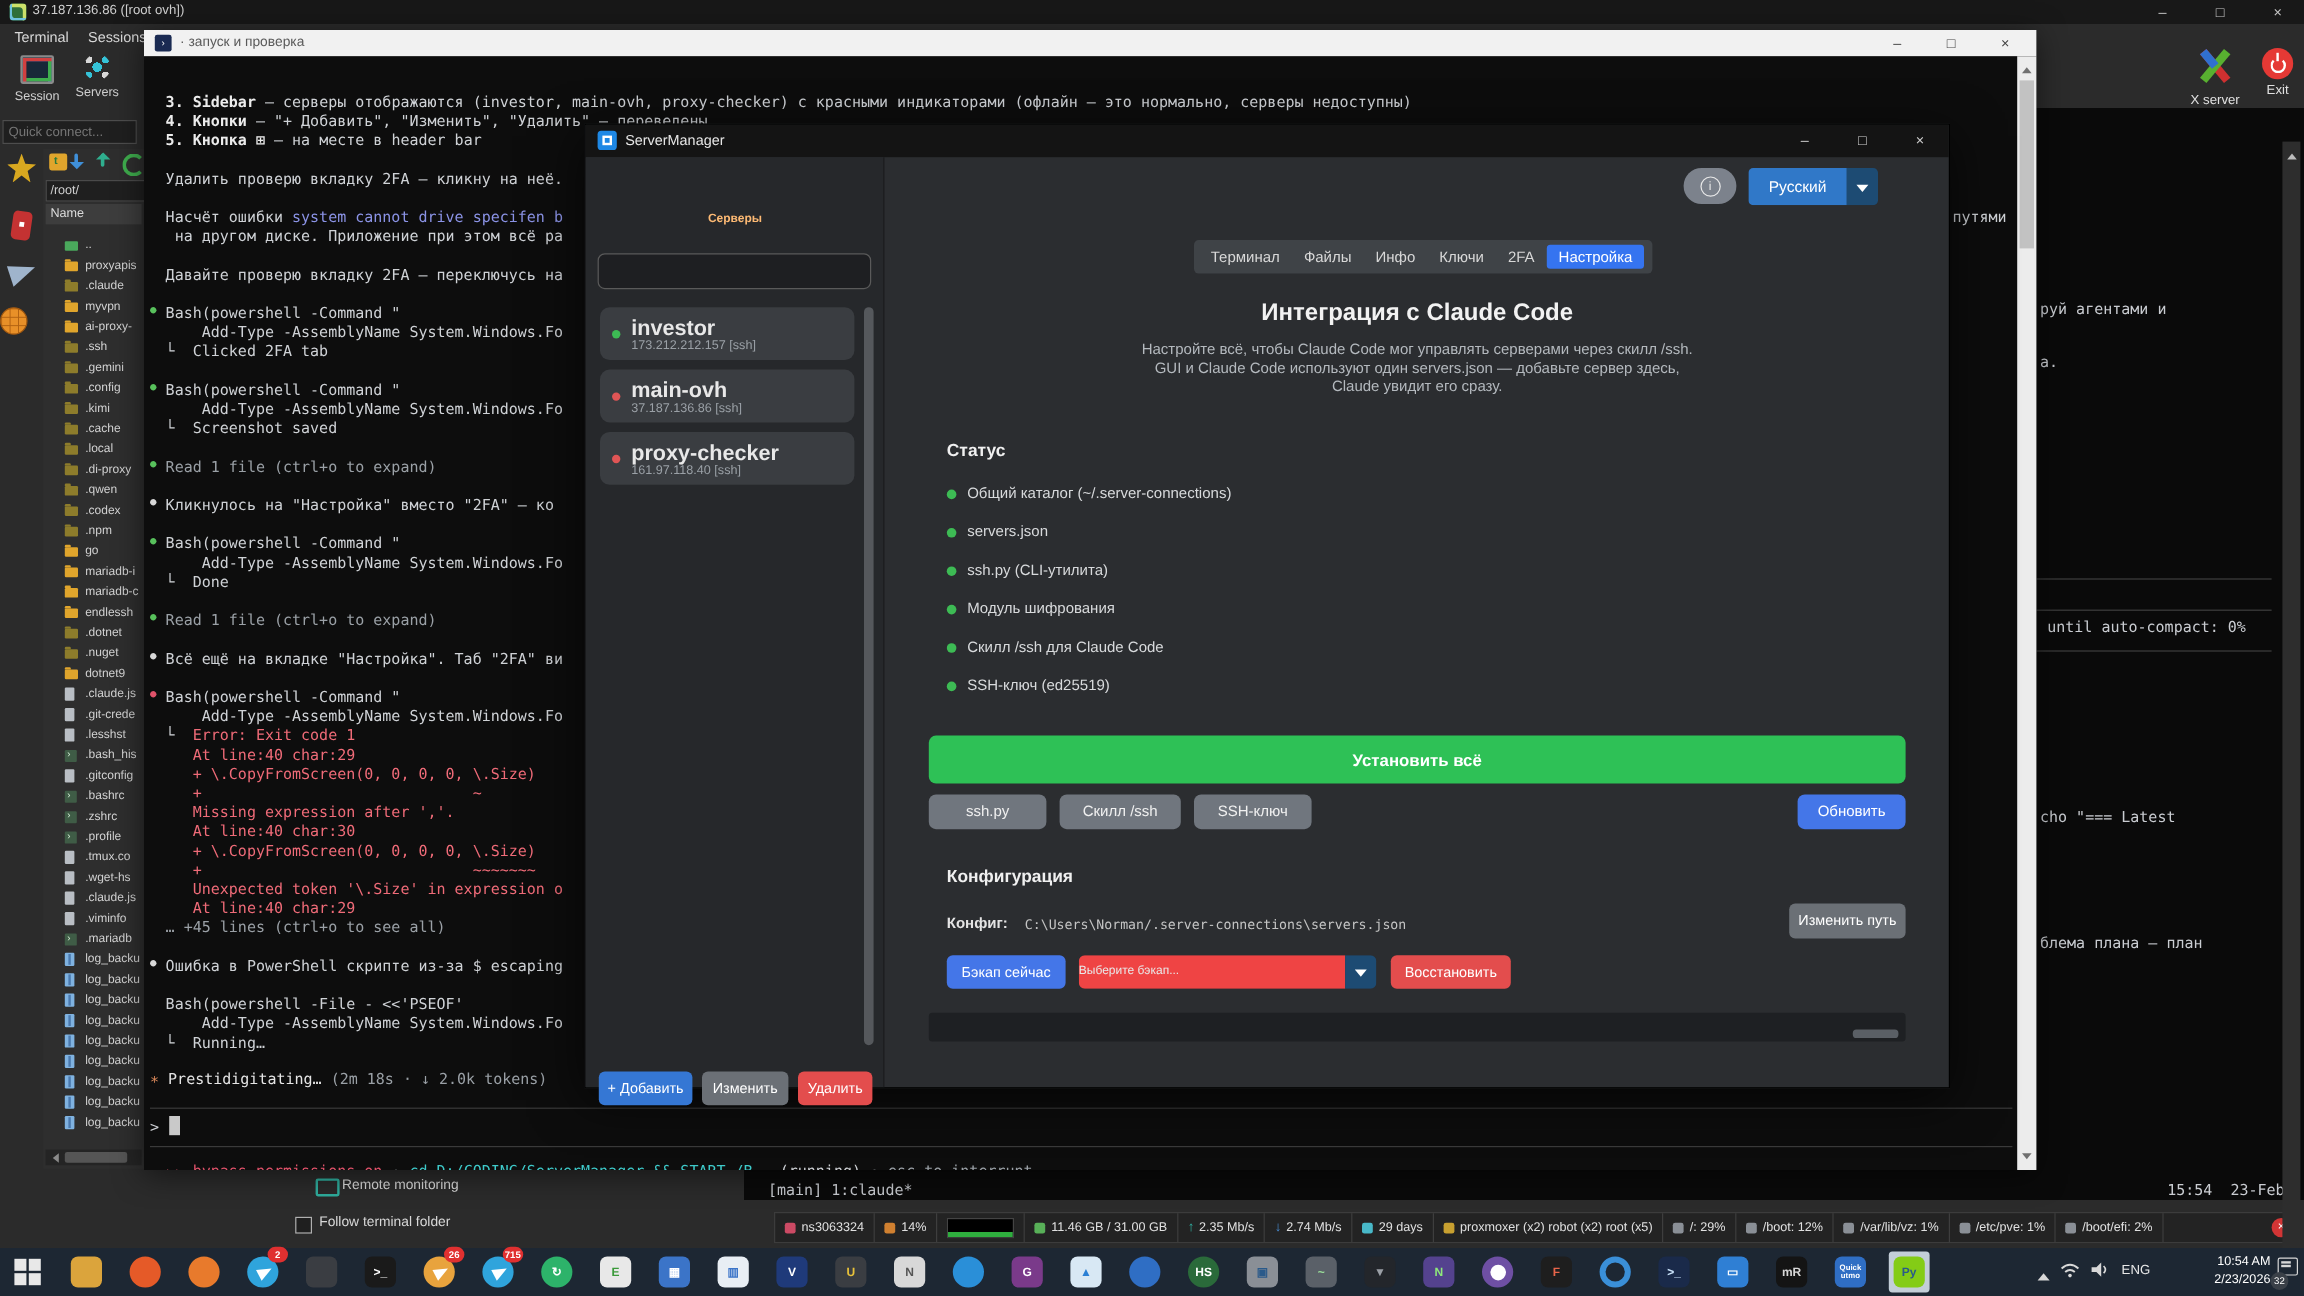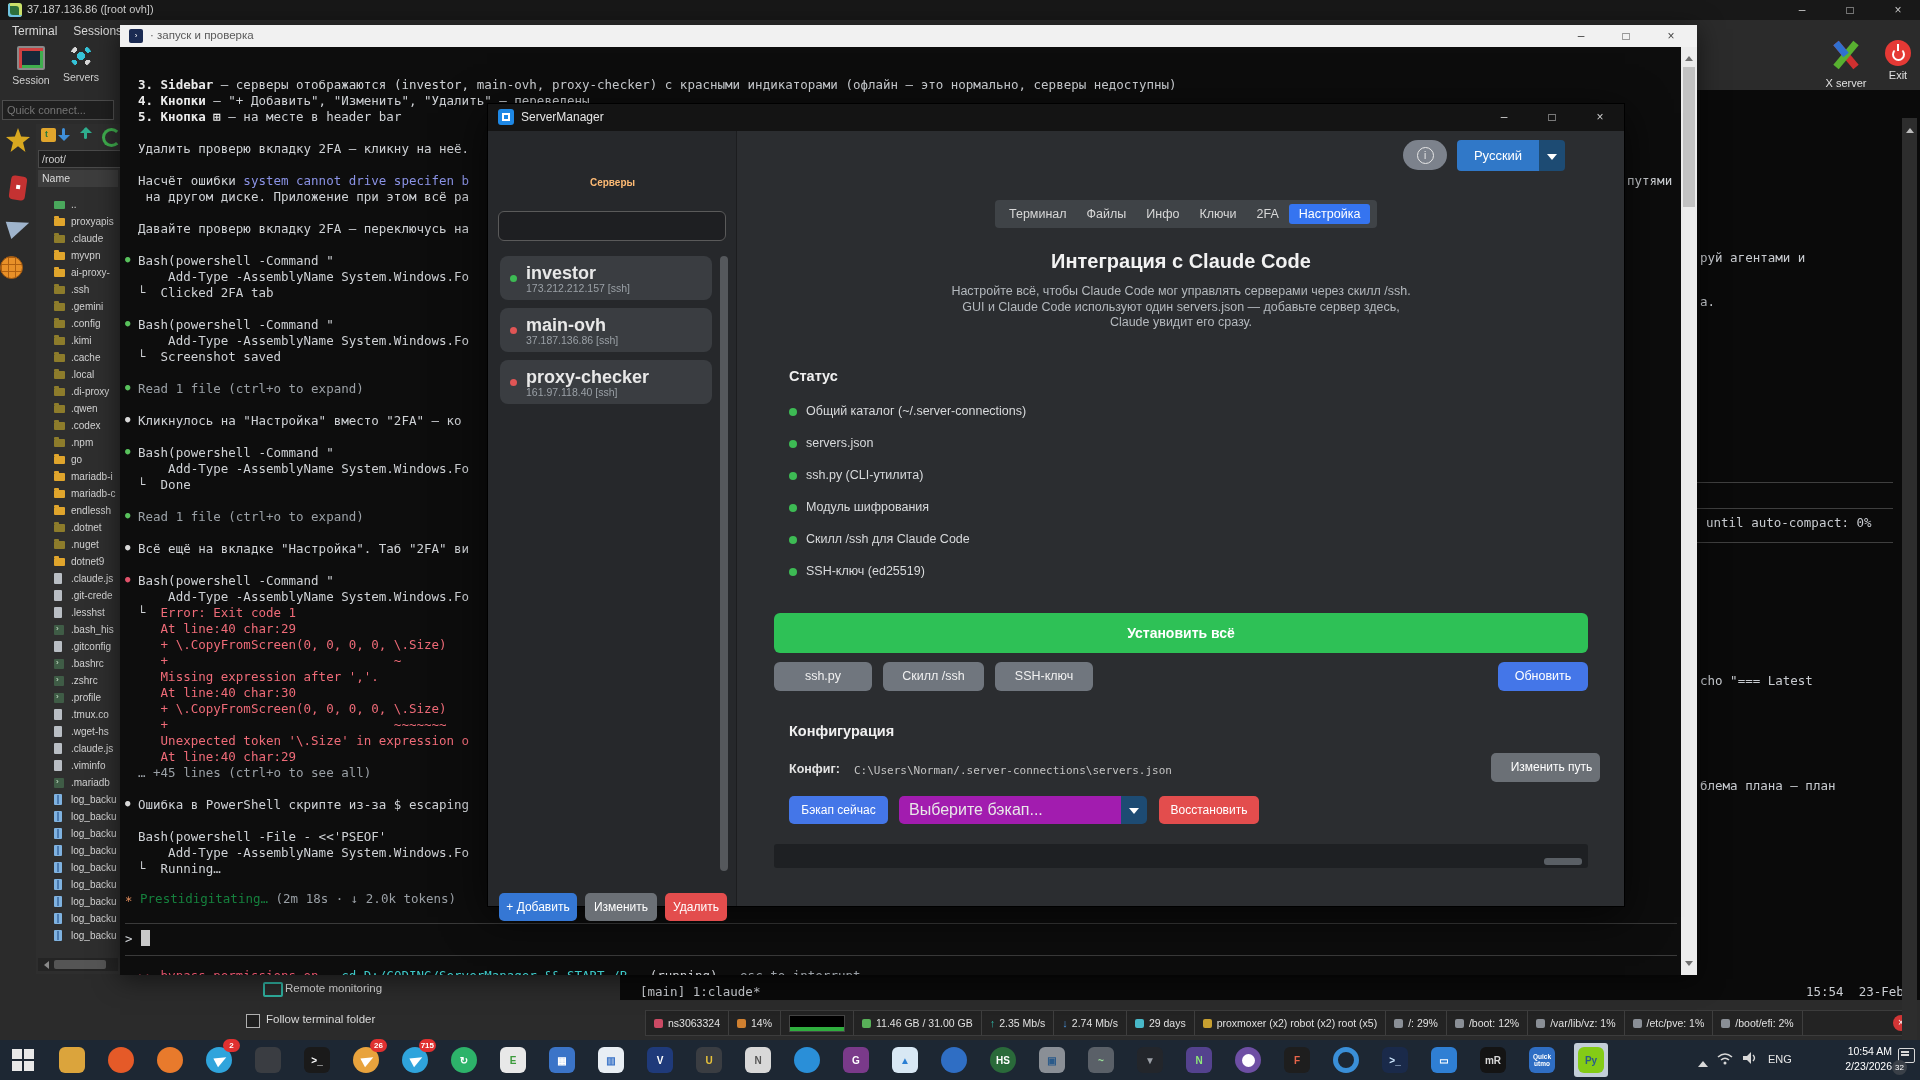--- a/index.html
+++ b/index.html
@@ -143,24 +143,24 @@
   #sm-status-h{left:301px;top:264px;font-size:14.5px;font-weight:bold;color:#f0f0f0;}
   .sm-stitem{position:absolute;left:301px;height:16px;}
   .sm-stitem .dot{position:absolute;left:0;top:4px;width:8px;height:8px;border-radius:50%;background:#3dbb54;}
   .sm-stitem .tx{position:absolute;left:17px;top:0;font-size:12.5px;color:#d8dadc;white-space:nowrap;}
   #sm-install{left:286px;top:509px;width:814px;height:40px;background:#2ec156;border-radius:6px;color:#fff;font-size:14px;font-weight:bold;text-align:center;line-height:40px;}
   .sm-comp{position:absolute;top:558px;height:29px;background:#70767e;border-radius:6px;color:#f0f0f0;font-size:12.5px;text-align:center;line-height:29px;}
   #sm-refresh{left:1010px;top:558px;width:90px;height:29px;background:#4476e8;border-radius:6px;color:#fff;font-size:12.5px;text-align:center;line-height:29px;}
   #sm-config-h{left:301px;top:619px;font-size:14.5px;font-weight:bold;color:#f0f0f0;}
   #sm-config-lbl{left:301px;top:658px;font-size:12.5px;color:#e4e4e4;font-weight:bold;}
   #sm-config-path{left:366px;top:660px;font-family:"DejaVu Sans Mono",monospace;font-size:11px;color:#c4c4c4;}
-  #sm-chpath{left:1003px;top:649px;width:97px;height:29px;background:#6b7076;border-radius:5px;color:#fff;font-size:12px;text-align:center;line-height:29px;padding-left:12px;}
+  #sm-chpath{left:1003px;top:649px;width:97px;height:29px;background:#6b7076;border-radius:5px;color:#fff;font-size:12px;text-align:center;line-height:29px;}
   #sm-bknow{left:301px;top:692px;width:99px;height:28px;background:#4476e8;border-radius:5px;color:#fff;font-size:12px;text-align:center;line-height:28px;}
   #sm-bksel{left:411px;top:692px;width:248px;height:28px;border-radius:5px;overflow:hidden;display:flex;}
-  #sm-bksel .txt{flex:1;background:#a21caf;color:#e8e8e8;font-size:16px;line-height:28px;padding-left:10px;}
+  #sm-bksel .txt{flex:1;background:#ef4444;color:#e8e8e8;font-size:10px;line-height:28px;}
   #sm-bksel .chev{width:26px;background:#1d4b73;position:relative;}
   #sm-restore{left:671px;top:692px;width:100px;height:28px;background:#e34d4d;border-radius:5px;color:#fff;font-size:12px;text-align:center;line-height:28px;}
   #sm-log{left:286px;top:740px;width:814px;height:24px;background:#1e2023;border-radius:3px;}
   #sm-log .thumb{position:absolute;right:6px;bottom:3px;width:38px;height:7px;background:#5a5f65;border-radius:3px;}
   
   #taskbar{left:0;top:1040px;width:1920px;height:40px;background:#1d2733;z-index:5;}
   #tb-start{left:12px;top:9px;width:22px;height:22px;display:grid;grid-template-columns:10px 10px;grid-gap:2px;}
   #tb-start span{width:10px;height:10px;background:#e8e8e8;}
   .tb-ic{position:absolute;top:3px;width:34px;height:34px;display:flex;align-items:center;justify-content:center;}
   .tb-ic.active{background:#c3ced8;border-radius:3px;}
@@ -544,21 +544,21 @@
           <div class="tl" style="top: 638px;"><span style="color: rgb(239, 107, 120);">   At line:40 char:30</span></div>
           <div class="tl" style="top: 654px;"><span style="color: rgb(239, 107, 120);">   + \.CopyFromScreen(0, 0, 0, 0, \.Size)</span></div>
           <div class="tl" style="top: 670px;"><span style="color: rgb(239, 107, 120);">   +                              ~~~~~~~</span></div>
           <div class="tl" style="top: 686px;"><span style="color: rgb(239, 107, 120);">   Unexpected token '\.Size' in expression o</span></div>
           <div class="tl" style="top: 702px;"><span style="color: rgb(239, 107, 120);">   At line:40 char:29</span></div>
           <div class="tl" style="top: 718px;"><span style="color: rgb(154, 160, 166);">… +45 lines (ctrl+o to see all)</span></div>
           <div class="tl" style="top: 750px;"><span class="bullet" style="color: rgb(216, 216, 216);">●</span><span style="color: rgb(207, 210, 214);">Ошибка в PowerShell скрипте из-за $ escaping</span></div>
           <div class="tl" style="top: 782px;"><span style="color: rgb(207, 210, 214);">Bash(powershell -File - &lt;&lt;'PSEOF'</span></div>
           <div class="tl" style="top: 798px;"><span style="color: rgb(207, 210, 214);">    Add-Type -AssemblyName System.Windows.Fo</span></div>
           <div class="tl" style="top: 814px;"><span style="color: rgb(207, 210, 214);">└  Running…</span></div>
-          <div class="tl" style="top: 844px; left: 5px;"><span style="color: rgb(221, 138, 91);">∗ </span><span style="color: #15803d; margin-top: 32px;">Prestidigitating… </span><span style="color: rgb(154, 160, 166);">(2m 18s · ↓ 2.0k tokens)</span></div>
+          <div class="tl" style="top: 844px; left: 5px;"><span style="color: rgb(221, 138, 91);">∗ </span><span style="color: #e5e5e5; margin-top: 32px;">Prestidigitating… </span><span style="color: rgb(154, 160, 166);">(2m 18s · ↓ 2.0k tokens)</span></div>
           <div class="tl" style="top: 126px; left: 1507px; color: rgb(207, 210, 214);">путями</div>
         </div>
       <div class="sepline" style="top:876px"></div>
       <div id="t1-prompt">&gt;</div>
       <div class="abs" id="t1-cursor"></div>
       <div class="sepline" style="top:908px"></div>
       <div class="tl" id="t1-statusline" style="top:921px"><span style="color: rgb(224, 82, 106);">▸▸ bypass permissions on</span><span style="color: rgb(154, 160, 166);"> · </span><span style="color: rgb(62, 201, 201);">cd D:/CODING/ServerManager &amp;&amp; START /B …</span><span style="color: rgb(207, 210, 214);"> (running)</span><span style="color: rgb(154, 160, 166);"> · esc to interrupt</span></div>
     </div>
     <div class="abs" id="t1-scroll">
       <div class="a up"></div>

